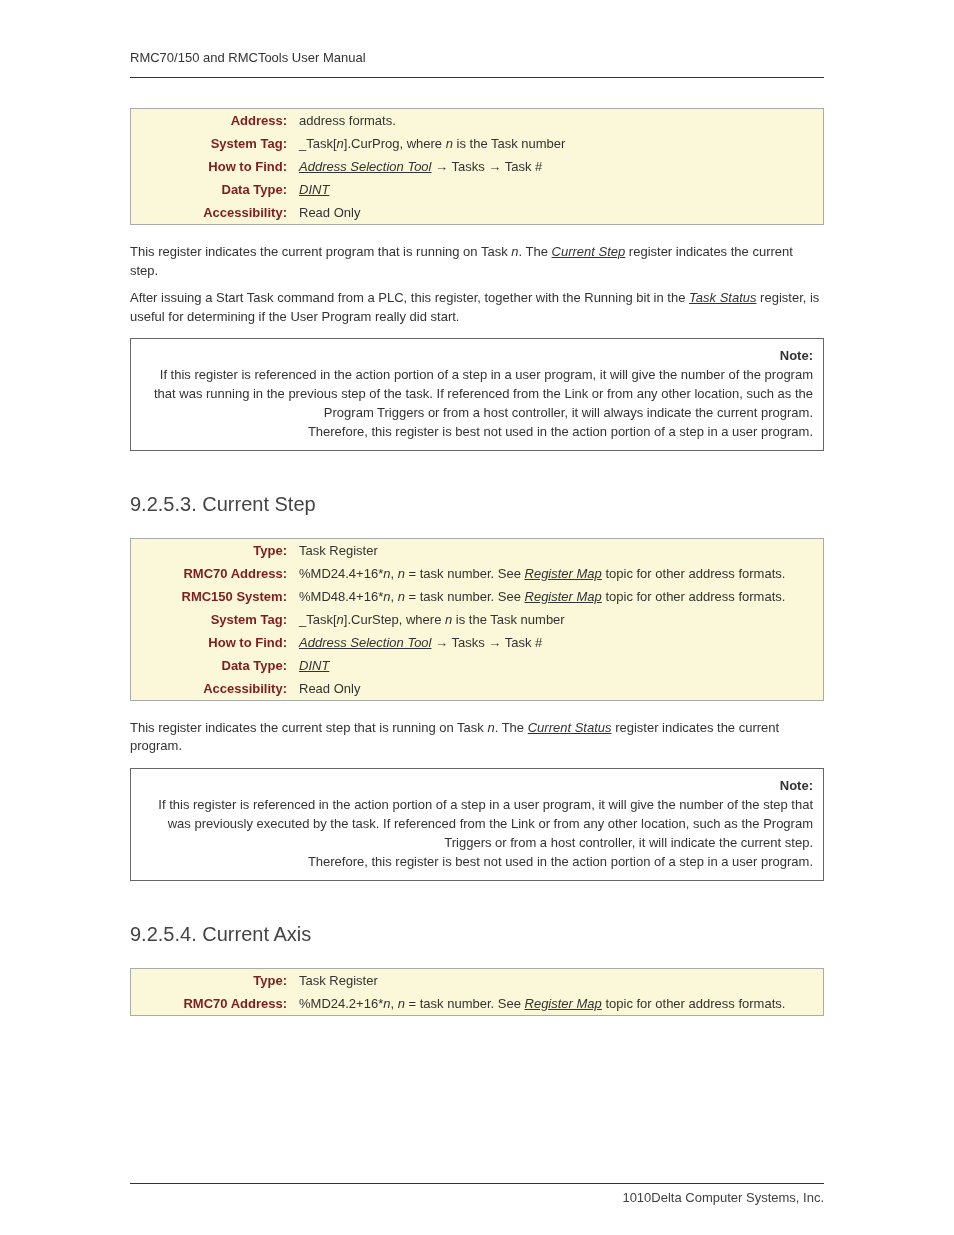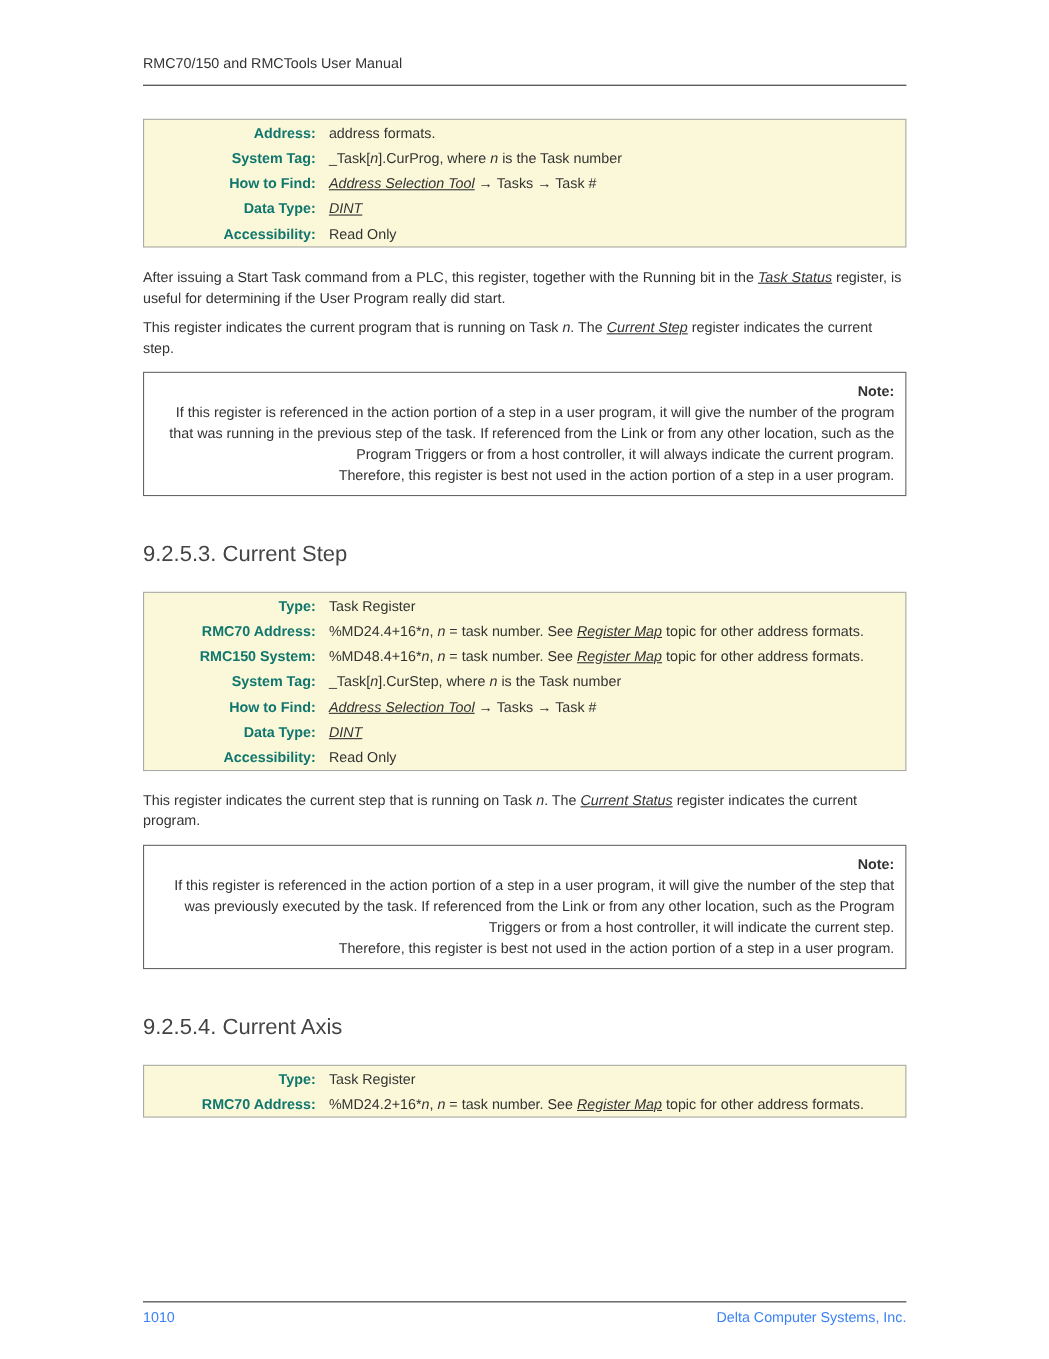--- a/index.html
+++ b/index.html
@@ -37,21 +37,21 @@
     border-collapse: collapse;
   }
   .prop-table td {
     padding: 4px 6px;
     vertical-align: top;
     font-size: 13px;
   }
   .prop-label {
     width: 150px;
     text-align: right;
-    color: #0f766e;
+    color: #7f1d1d;
     font-weight: bold;
   }
   .prop-value {
     color: #333;
   }
   .link {
     color: #333;
     text-decoration: underline;
     font-style: italic;
   }
@@ -83,23 +83,23 @@
     left: 130px;
     right: 130px;
   }
   .footer-line {
     border: none;
     border-top: 1px solid #333;
     margin-bottom: 6px;
   }
   .footer-row {
     display: flex;
-    justify-content: space-between;
-    font-size: 13px;
-    color: #3b82f6;
+    justify-content: flex-end;
+    font-size: 13px;
+    color: #404040;
   }
 </style>
 </head>
 <body>
 
 <div class="page">
 
   <div class="header-row">RMC70/150 and RMCTools User Manual</div>
   <hr class="hr-top">
 
@@ -131,24 +131,24 @@
       <tr>
         <td class="prop-label">Accessibility:</td>
         <td class="prop-value">Read Only</td>
       </tr>
     </tbody>
       </table>
   </div>
 
   <div class="body-text">
     <p>
-      <span>After issuing a Start Task command from a PLC, this register, together with the Running bit in the </span><span class="link">Task Status</span><span> register, is useful for determining if the User Program really did start.</span>
+      <span>This register indicates the current program that is running on Task </span><span class="italic">n</span><span>. The </span><span class="link">Current Step</span><span> register indicates the current step.</span>
     </p>
     <p>
-      <span>This register indicates the current program that is running on Task </span><span class="italic">n</span><span>. The </span><span class="link">Current Step</span><span> register indicates the current step.</span>
+      <span>After issuing a Start Task command from a PLC, this register, together with the Running bit in the </span><span class="link">Task Status</span><span> register, is useful for determining if the User Program really did start.</span>
     </p>
   </div>
 
   <div class="note-box">
     <div class="note-title">Note:</div>
     <div>If this register is referenced in the action portion of a step in a user program, it will give the number of the program that was running in the previous step of the task. If referenced from the Link or from any other location, such as the Program Triggers or from a host controller, it will always indicate the current program.</div>
     <div>Therefore, this register is best not used in the action portion of a step in a user program.</div>
   </div>
 
   <h2 class="section">9.2.5.3. Current Step</h2>

